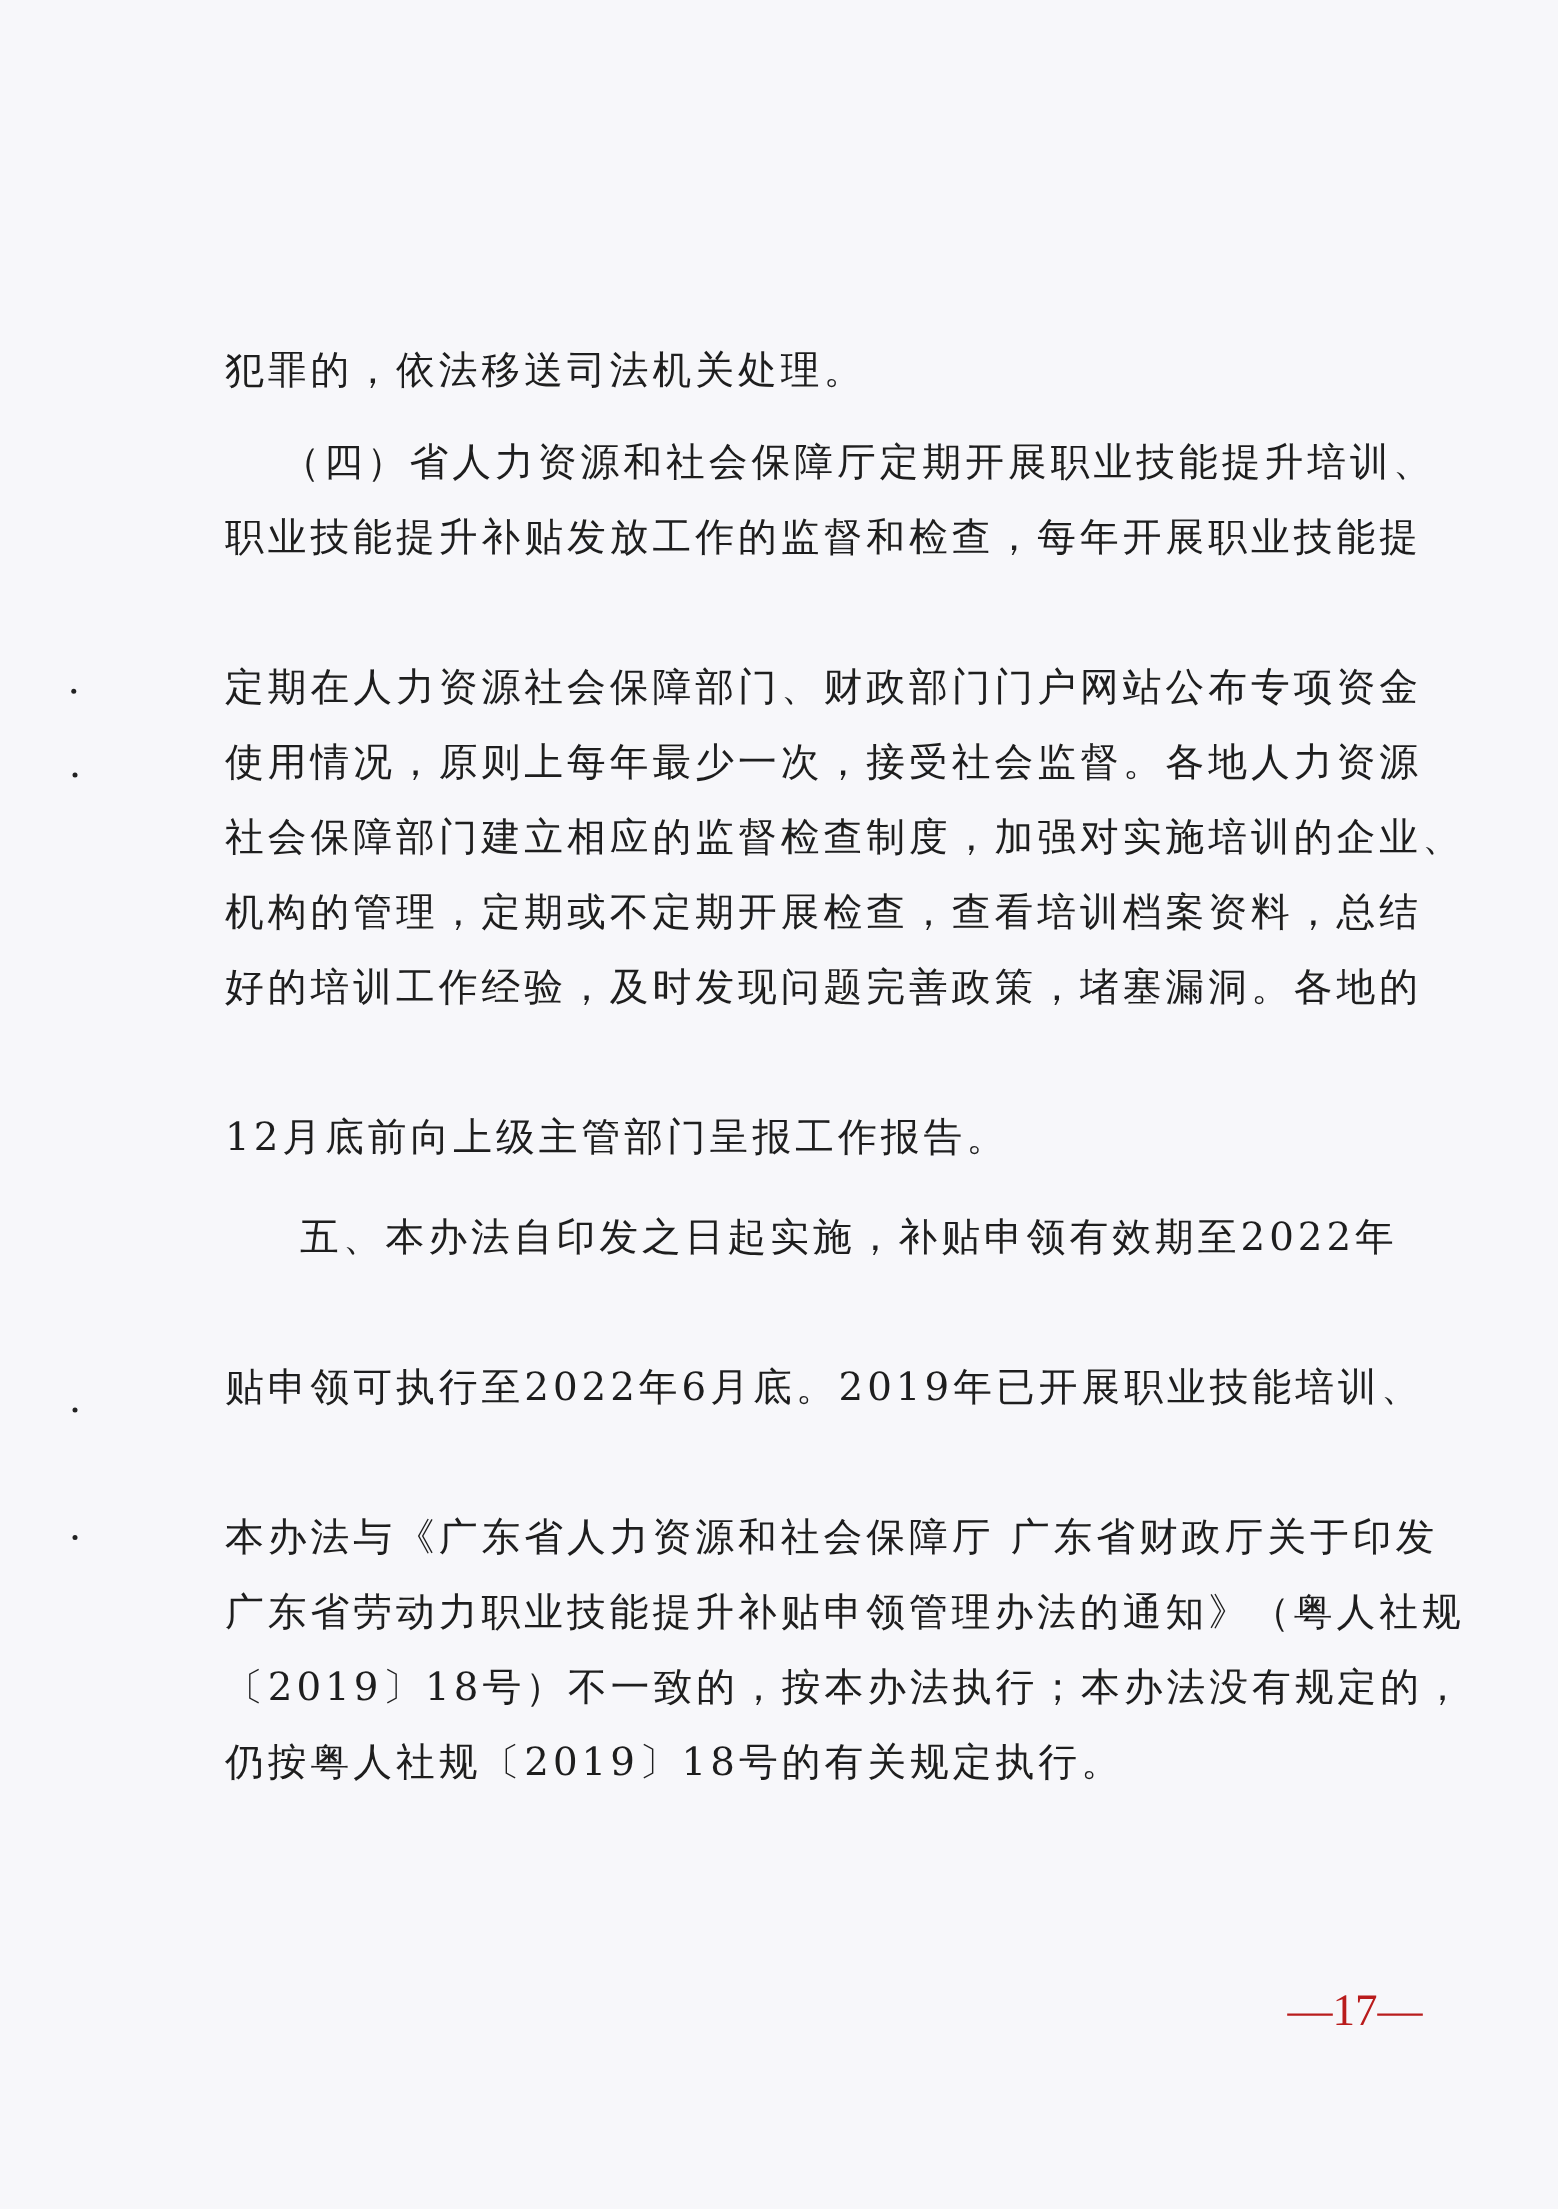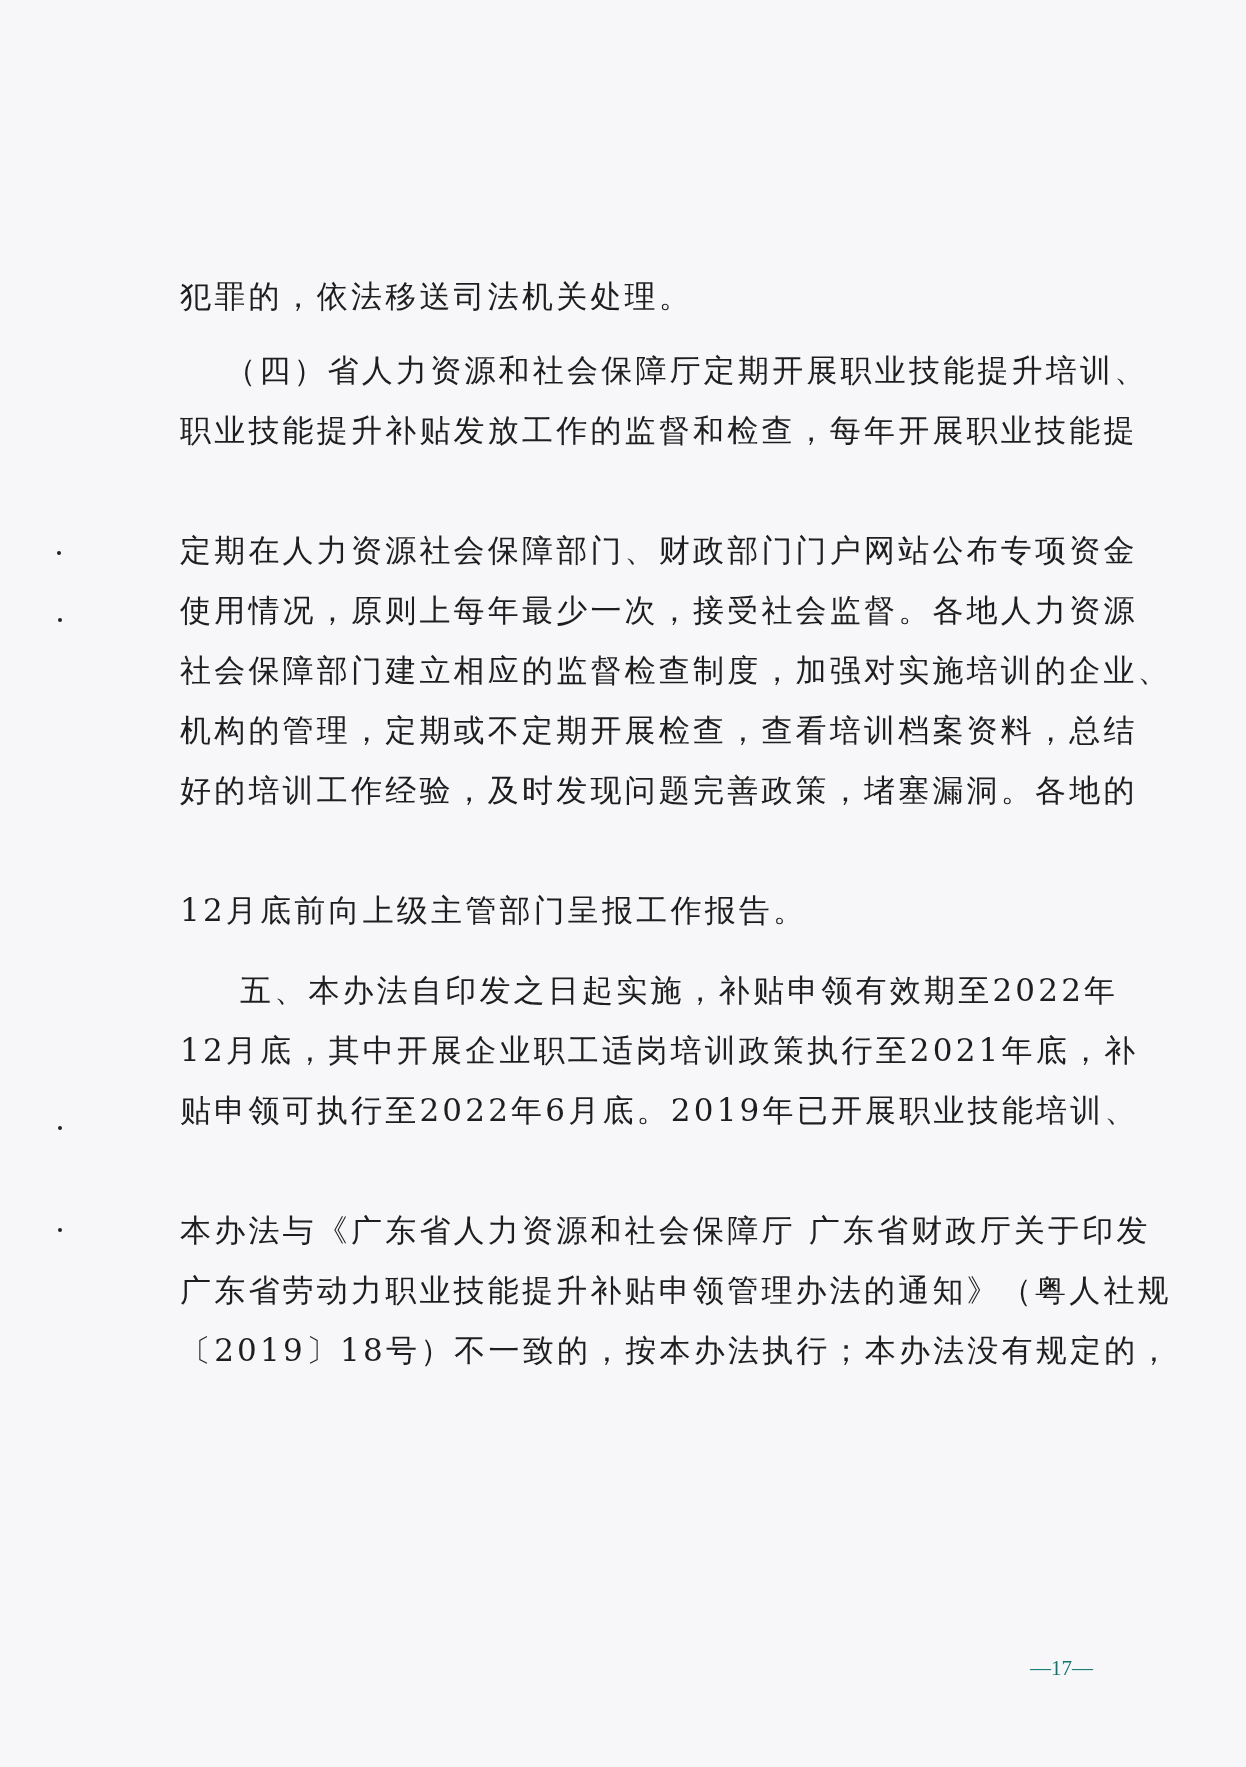--- a/index.html
+++ b/index.html
@@ -15,43 +15,43 @@
     position: absolute; left: 180px; width: 925px;
     font-size: 31px; line-height: 40px; height: 40px;
     white-space: nowrap; overflow: visible;
     letter-spacing: 3.2px;
   }
   .dot {
     position: absolute; width: 4px; height: 4px; border-radius: 50%;
     background: #222;
   }
   .page-number {
-    position: absolute; left: 1030px; top: 1608px;
-    font-family: "Liberation Serif", serif; font-size: 21px; color: #0f766e;
+    position: absolute; left: 1030px; top: 1539px;
+    font-family: "Liberation Serif", serif; font-size: 36px; color: #b91c1c;
   }
 </style>
 </head>
 <body>
 
 <div class="page">
   <div class="line" style="top:228px">犯罪的，依法移送司法机关处理。</div>
   <div class="line" style="top:302px;left:225px">（四）省人力资源和社会保障厅定期开展职业技能提升培训、</div>
   <div class="line" style="top:362px">职业技能提升补贴发放工作的监督和检查，每年开展职业技能提</div>
   <div class="line" style="top:482px">定期在人力资源社会保障部门、财政部门门户网站公布专项资金</div>
   <div class="line" style="top:542px">使用情况，原则上每年最少一次，接受社会监督。各地人力资源</div>
   <div class="line" style="top:602px">社会保障部门建立相应的监督检查制度，加强对实施培训的企业、</div>
   <div class="line" style="top:662px">机构的管理，定期或不定期开展检查，查看培训档案资料，总结</div>
   <div class="line" style="top:722px">好的培训工作经验，及时发现问题完善政策，堵塞漏洞。各地的</div>
   <div class="line" style="top:842px">12月底前向上级主管部门呈报工作报告。</div>
   <div class="line" style="top:922px;left:240px">五、本办法自印发之日起实施，补贴申领有效期至2022年</div>
-  <div class="line" style="top:982px">12月底，其中开展企业职工适岗培训政策执行至2021年底，补</div>
   <div class="line" style="top:1042px">贴申领可执行至2022年6月底。2019年已开展职业技能培训、</div>
   <div class="line" style="top:1162px">本办法与《广东省人力资源和社会保障厅 广东省财政厅关于印发</div>
   <div class="line" style="top:1222px">广东省劳动力职业技能提升补贴申领管理办法的通知》（粤人社规</div>
   <div class="line" style="top:1282px">〔2019〕18号）不一致的，按本办法执行；本办法没有规定的，</div>
+  <div class="line" style="top:1342px">仍按粤人社规〔2019〕18号的有关规定执行。</div>
 
   <div class="dot" style="left:57px;top:503px"></div>
   <div class="dot" style="left:58px;top:570px"></div>
   <div class="dot" style="left:58px;top:1078px"></div>
   <div class="dot" style="left:58px;top:1180px"></div>
 
   <div class="page-number">—17—</div>
 </div>
 
 </body></html>

